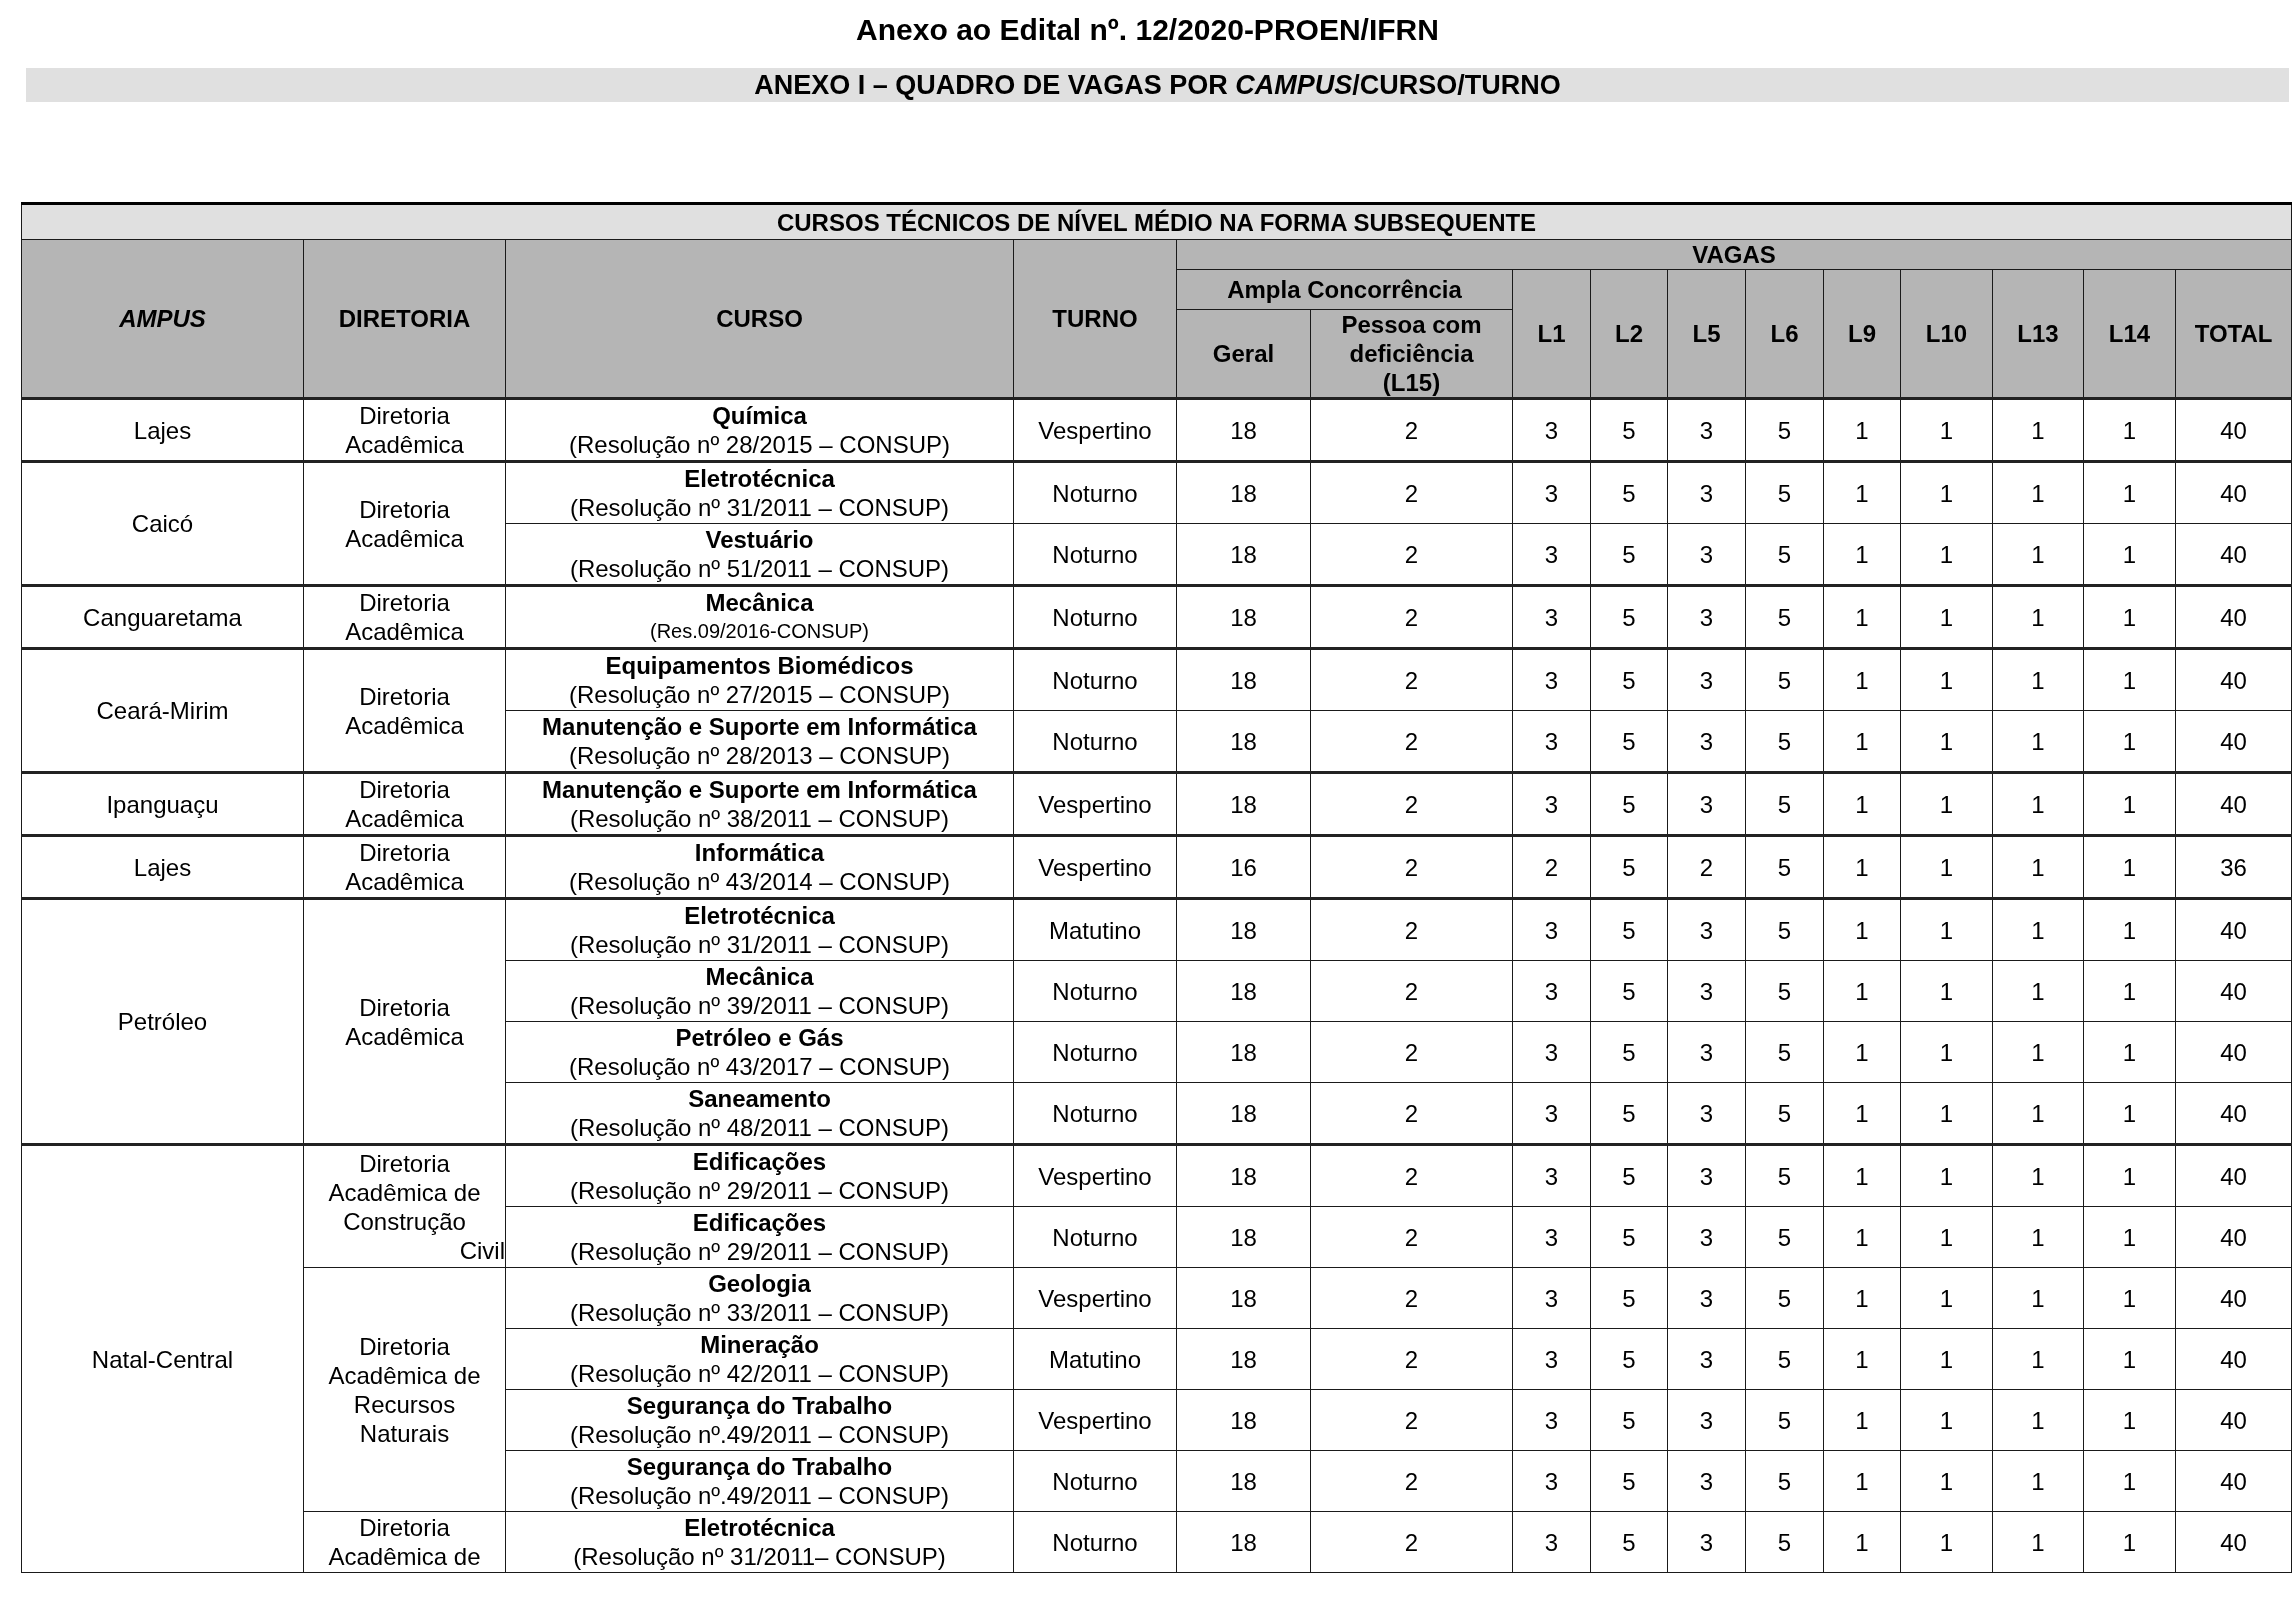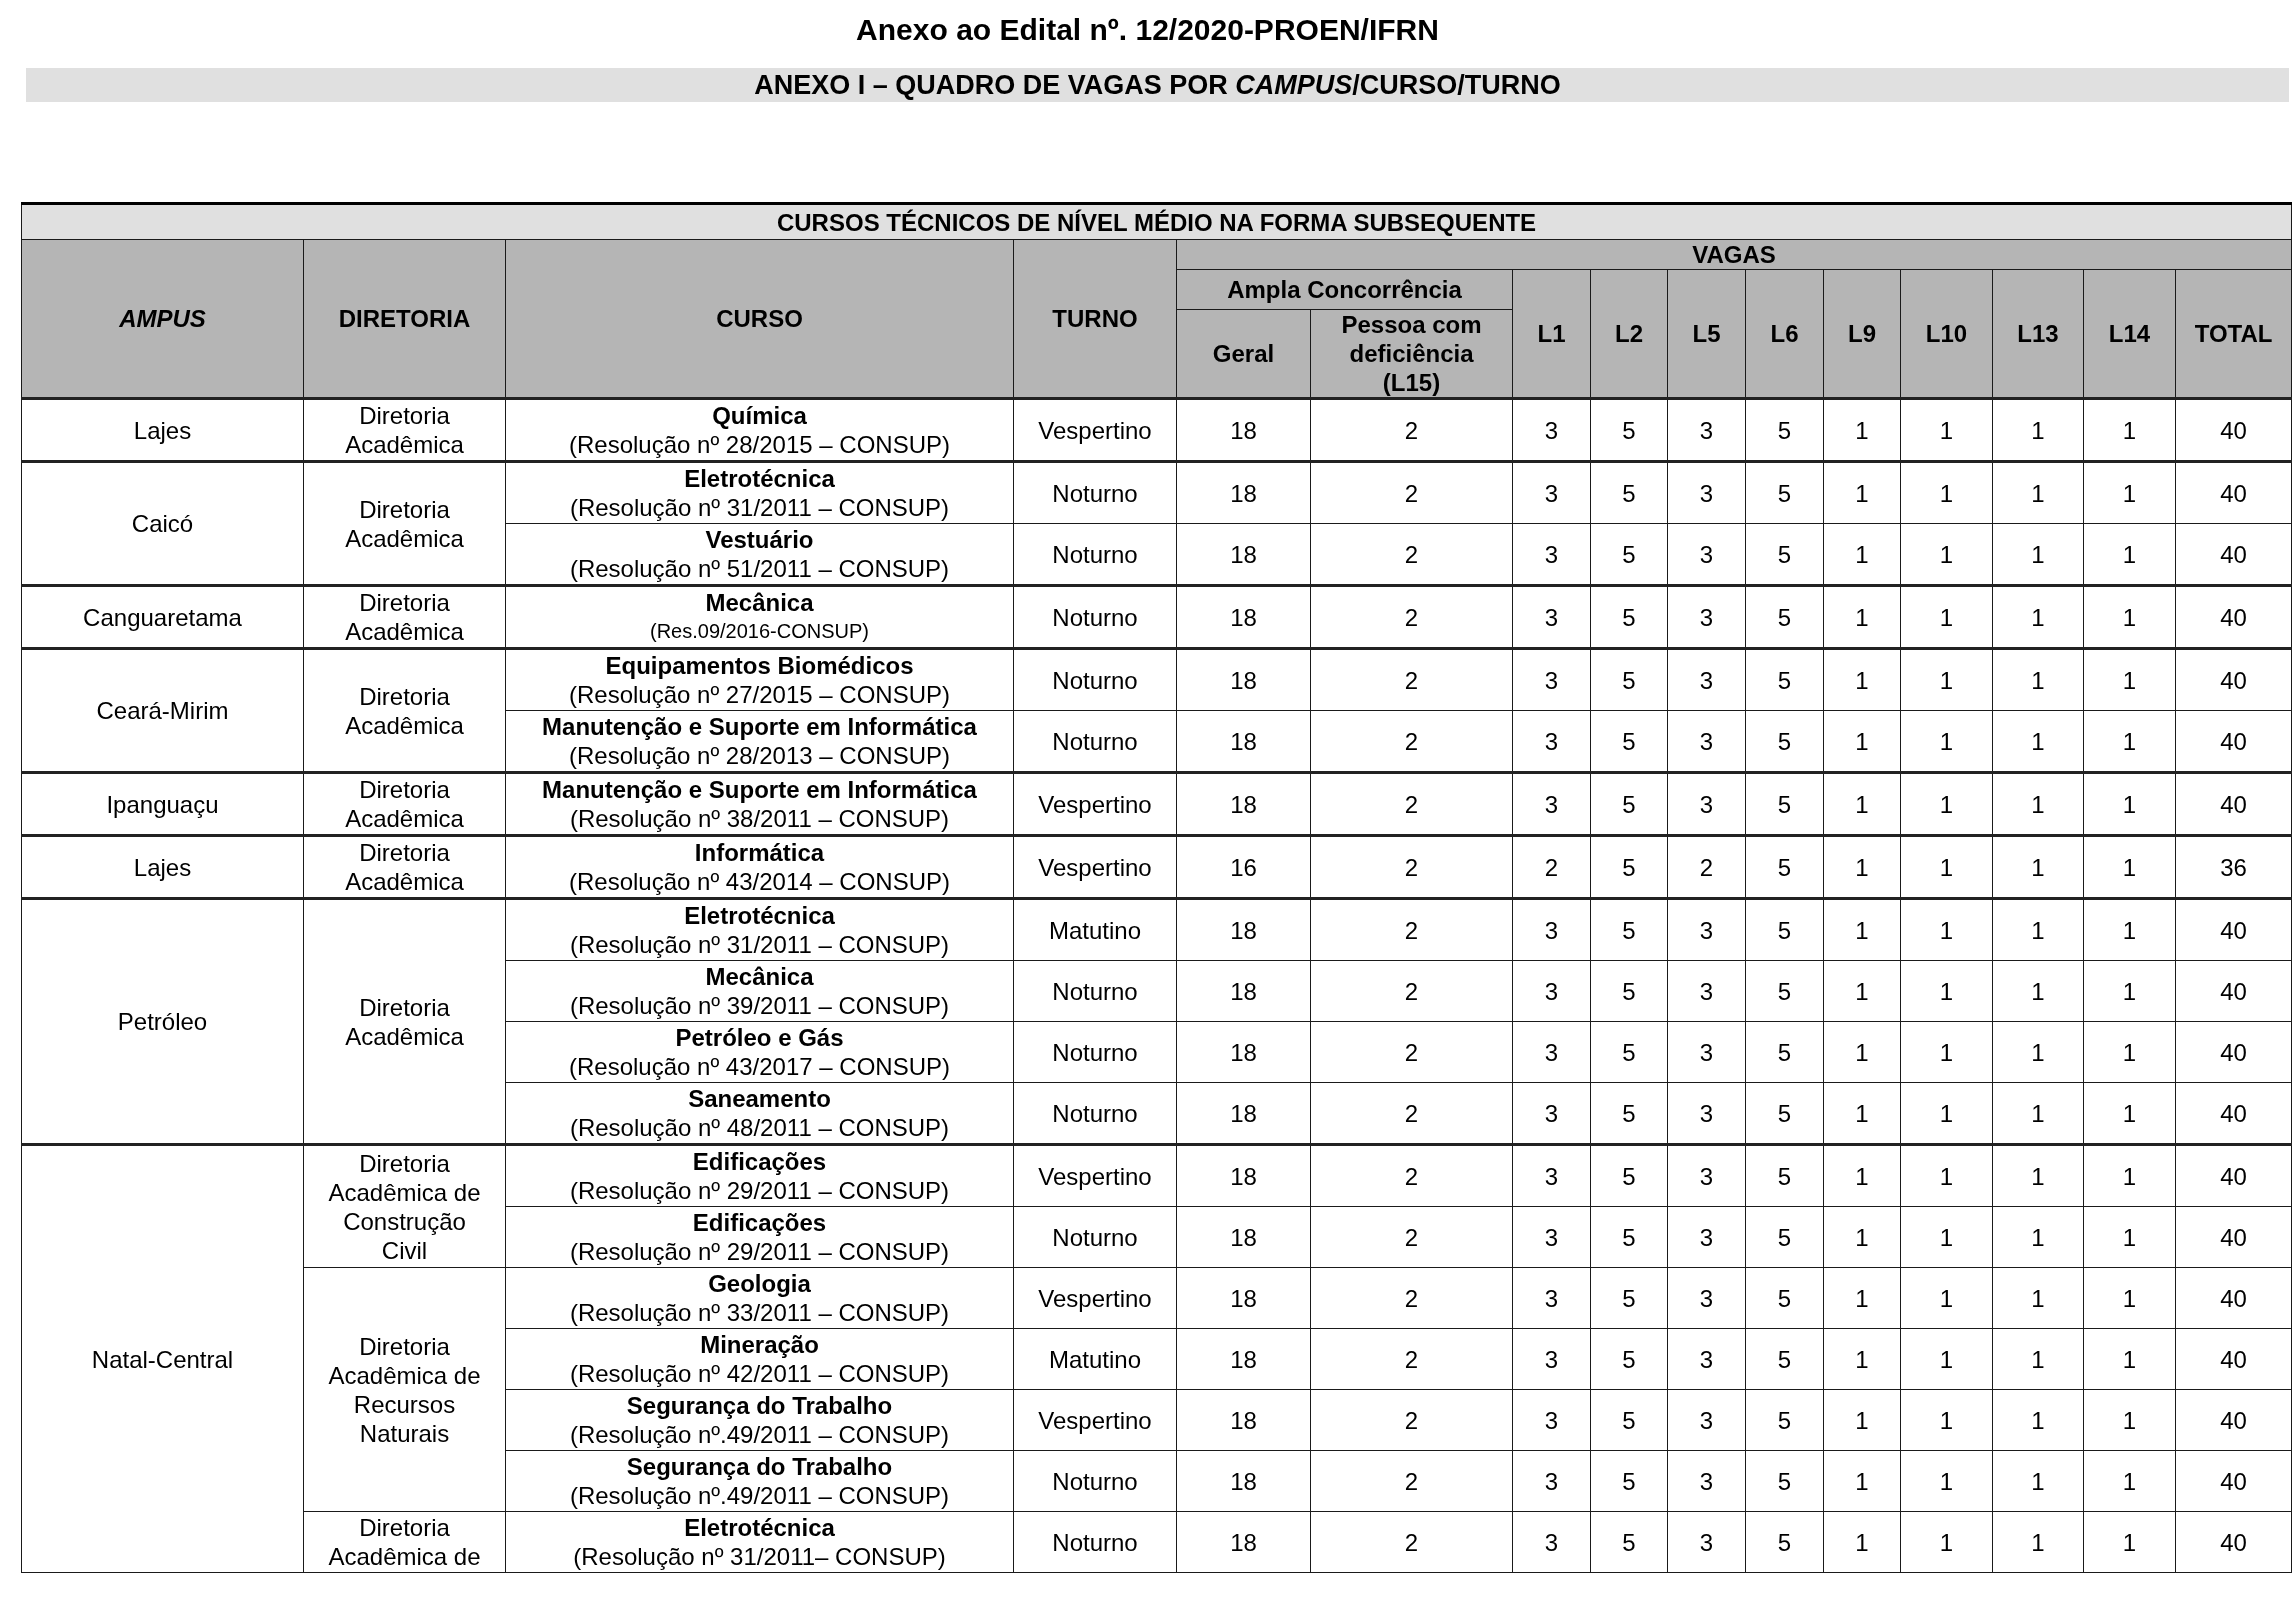--- a/index.html
+++ b/index.html
@@ -337,21 +337,21 @@
         <td>1</td>
         <td>1</td>
         <td>40</td>
       </tr>
       <tr class="data group-start">
         <td class="campus" rowspan="7">Natal-Central</td>
         <td rowspan="2">
           <span style="display: block;">Diretoria</span>
           <span style="display: block;">Acadêmica de</span>
           <span style="display: block;">Construção</span>
-          <span style="display: block;">Civil</span>
+          <span style="display: block; text-align: right;">Civil</span>
         </td>
         <td class="curso">
           <span class="name">Edificações</span>
           <span class="res">(Resolução nº 29/2011 – CONSUP)</span>
         </td>
         <td>Vespertino</td>
         <td>18</td>
         <td>2</td>
         <td>3</td>
         <td>5</td>

